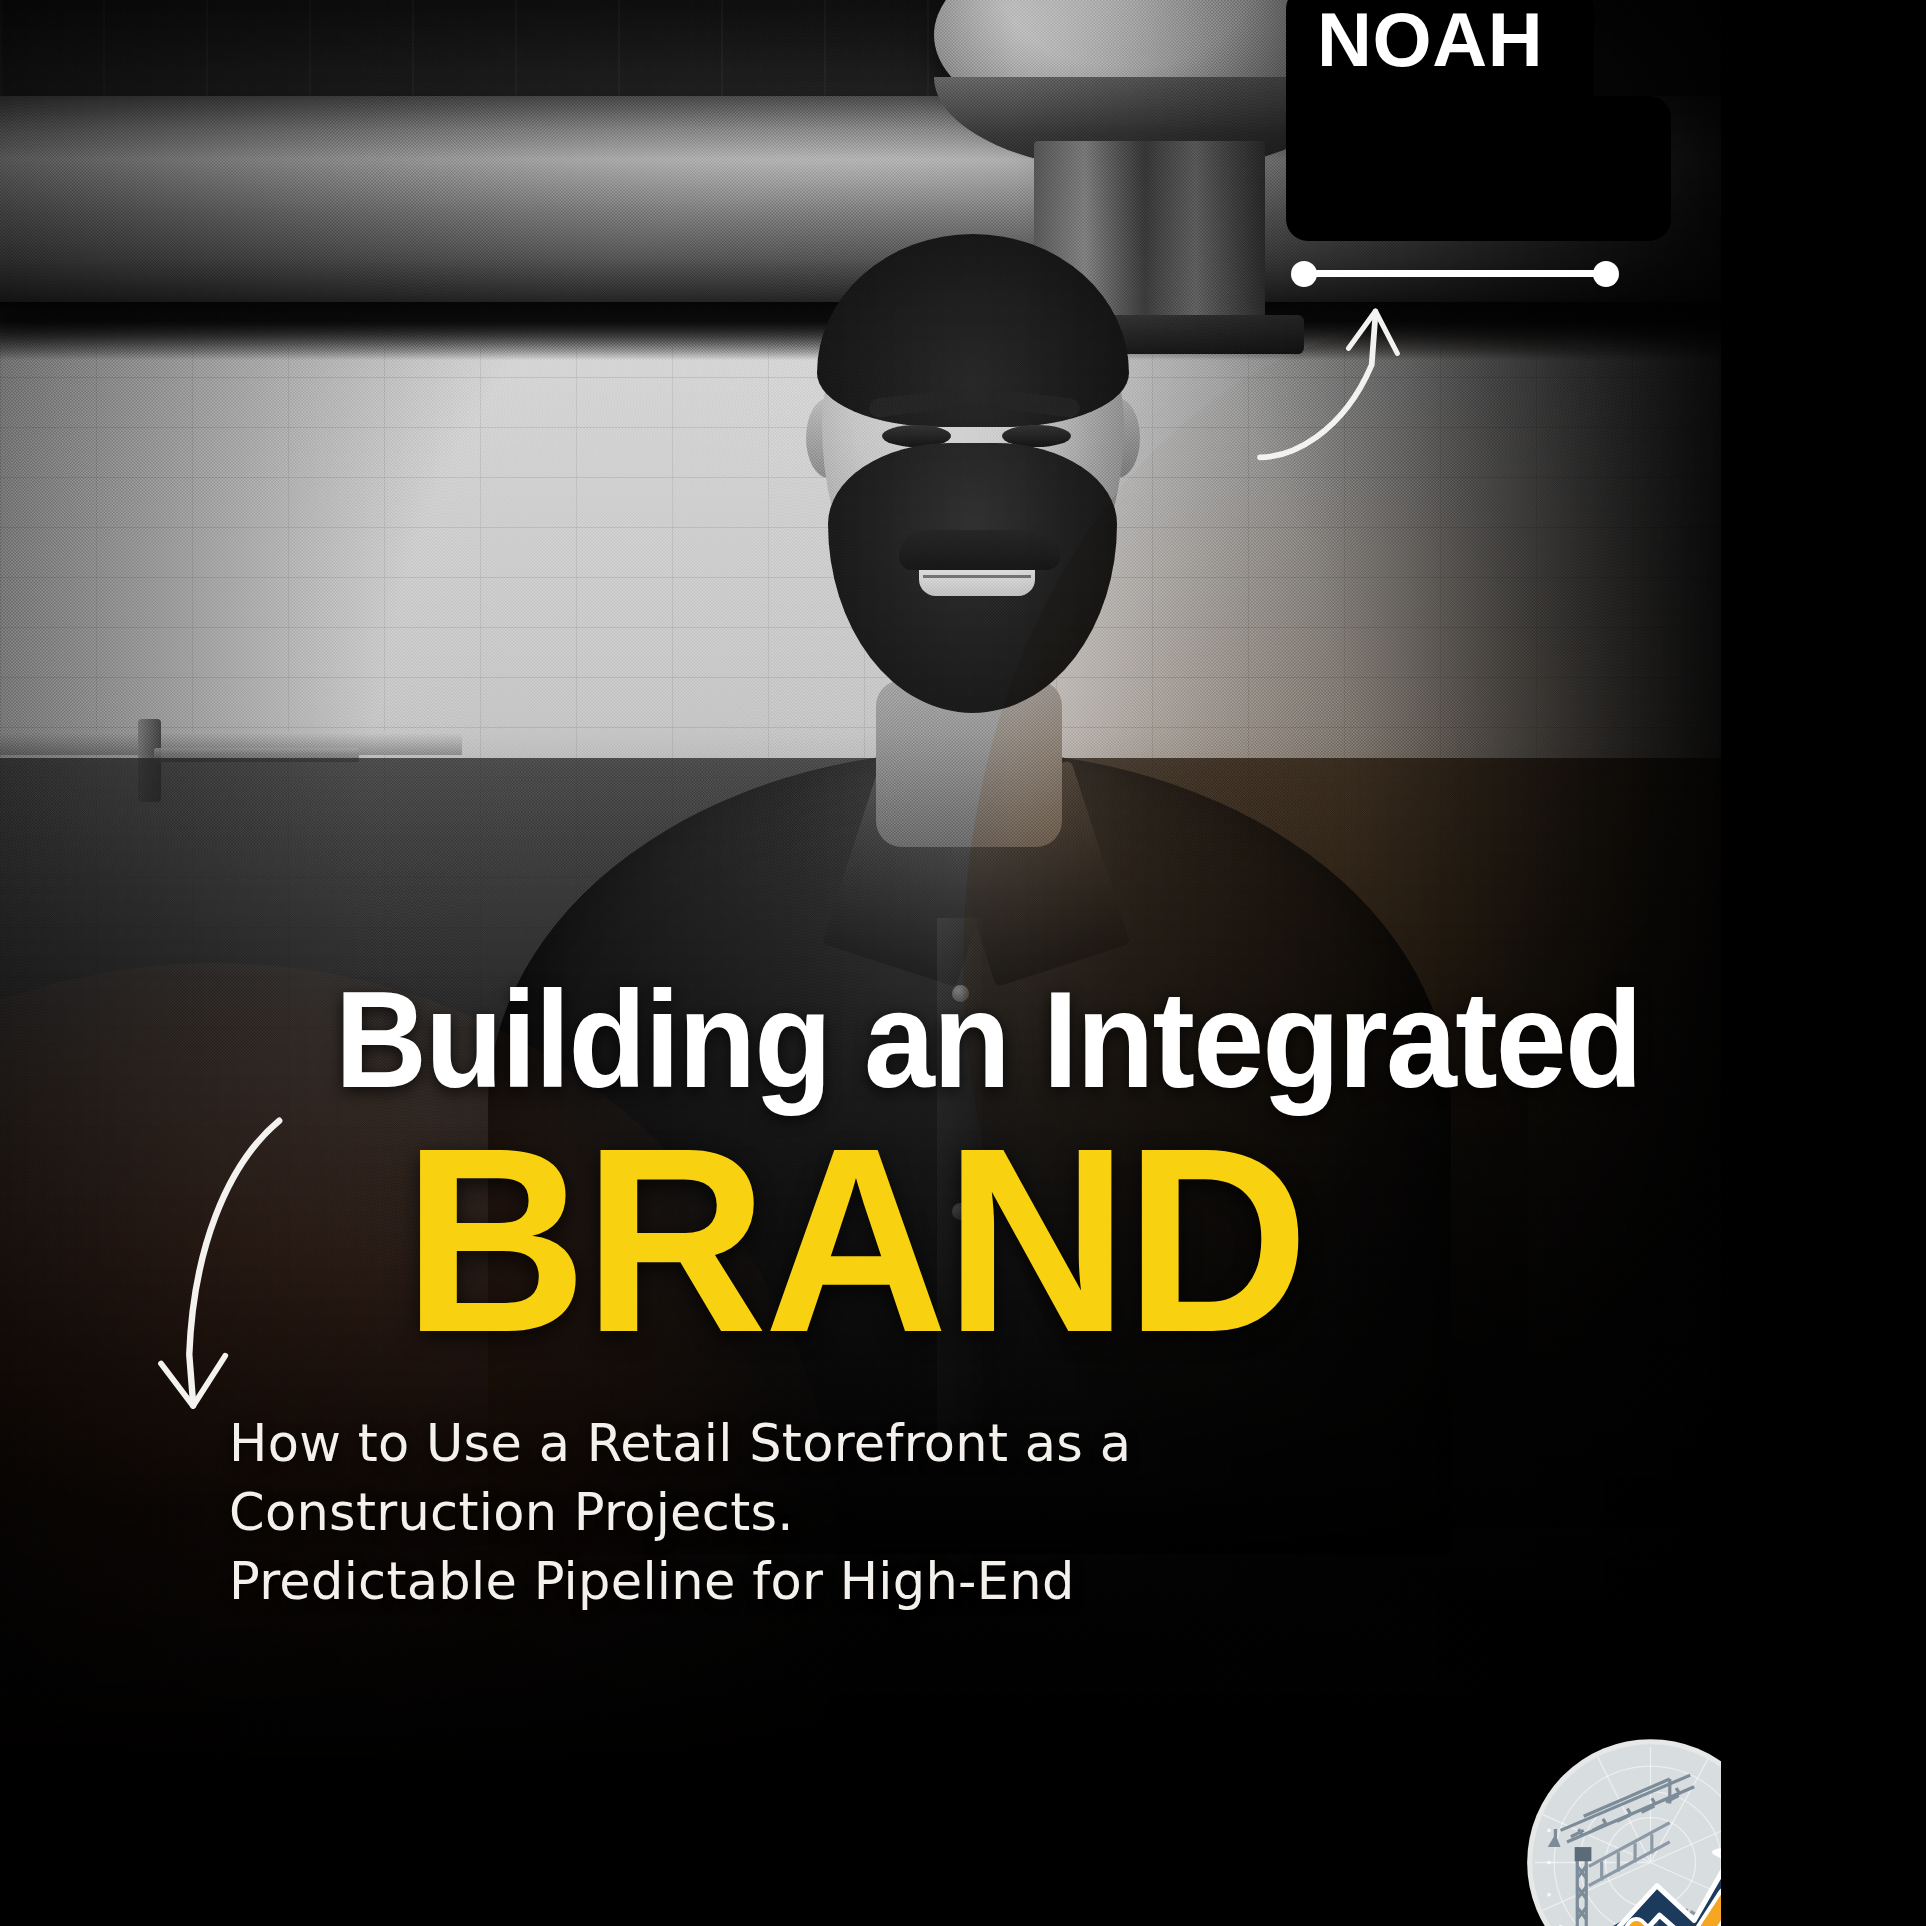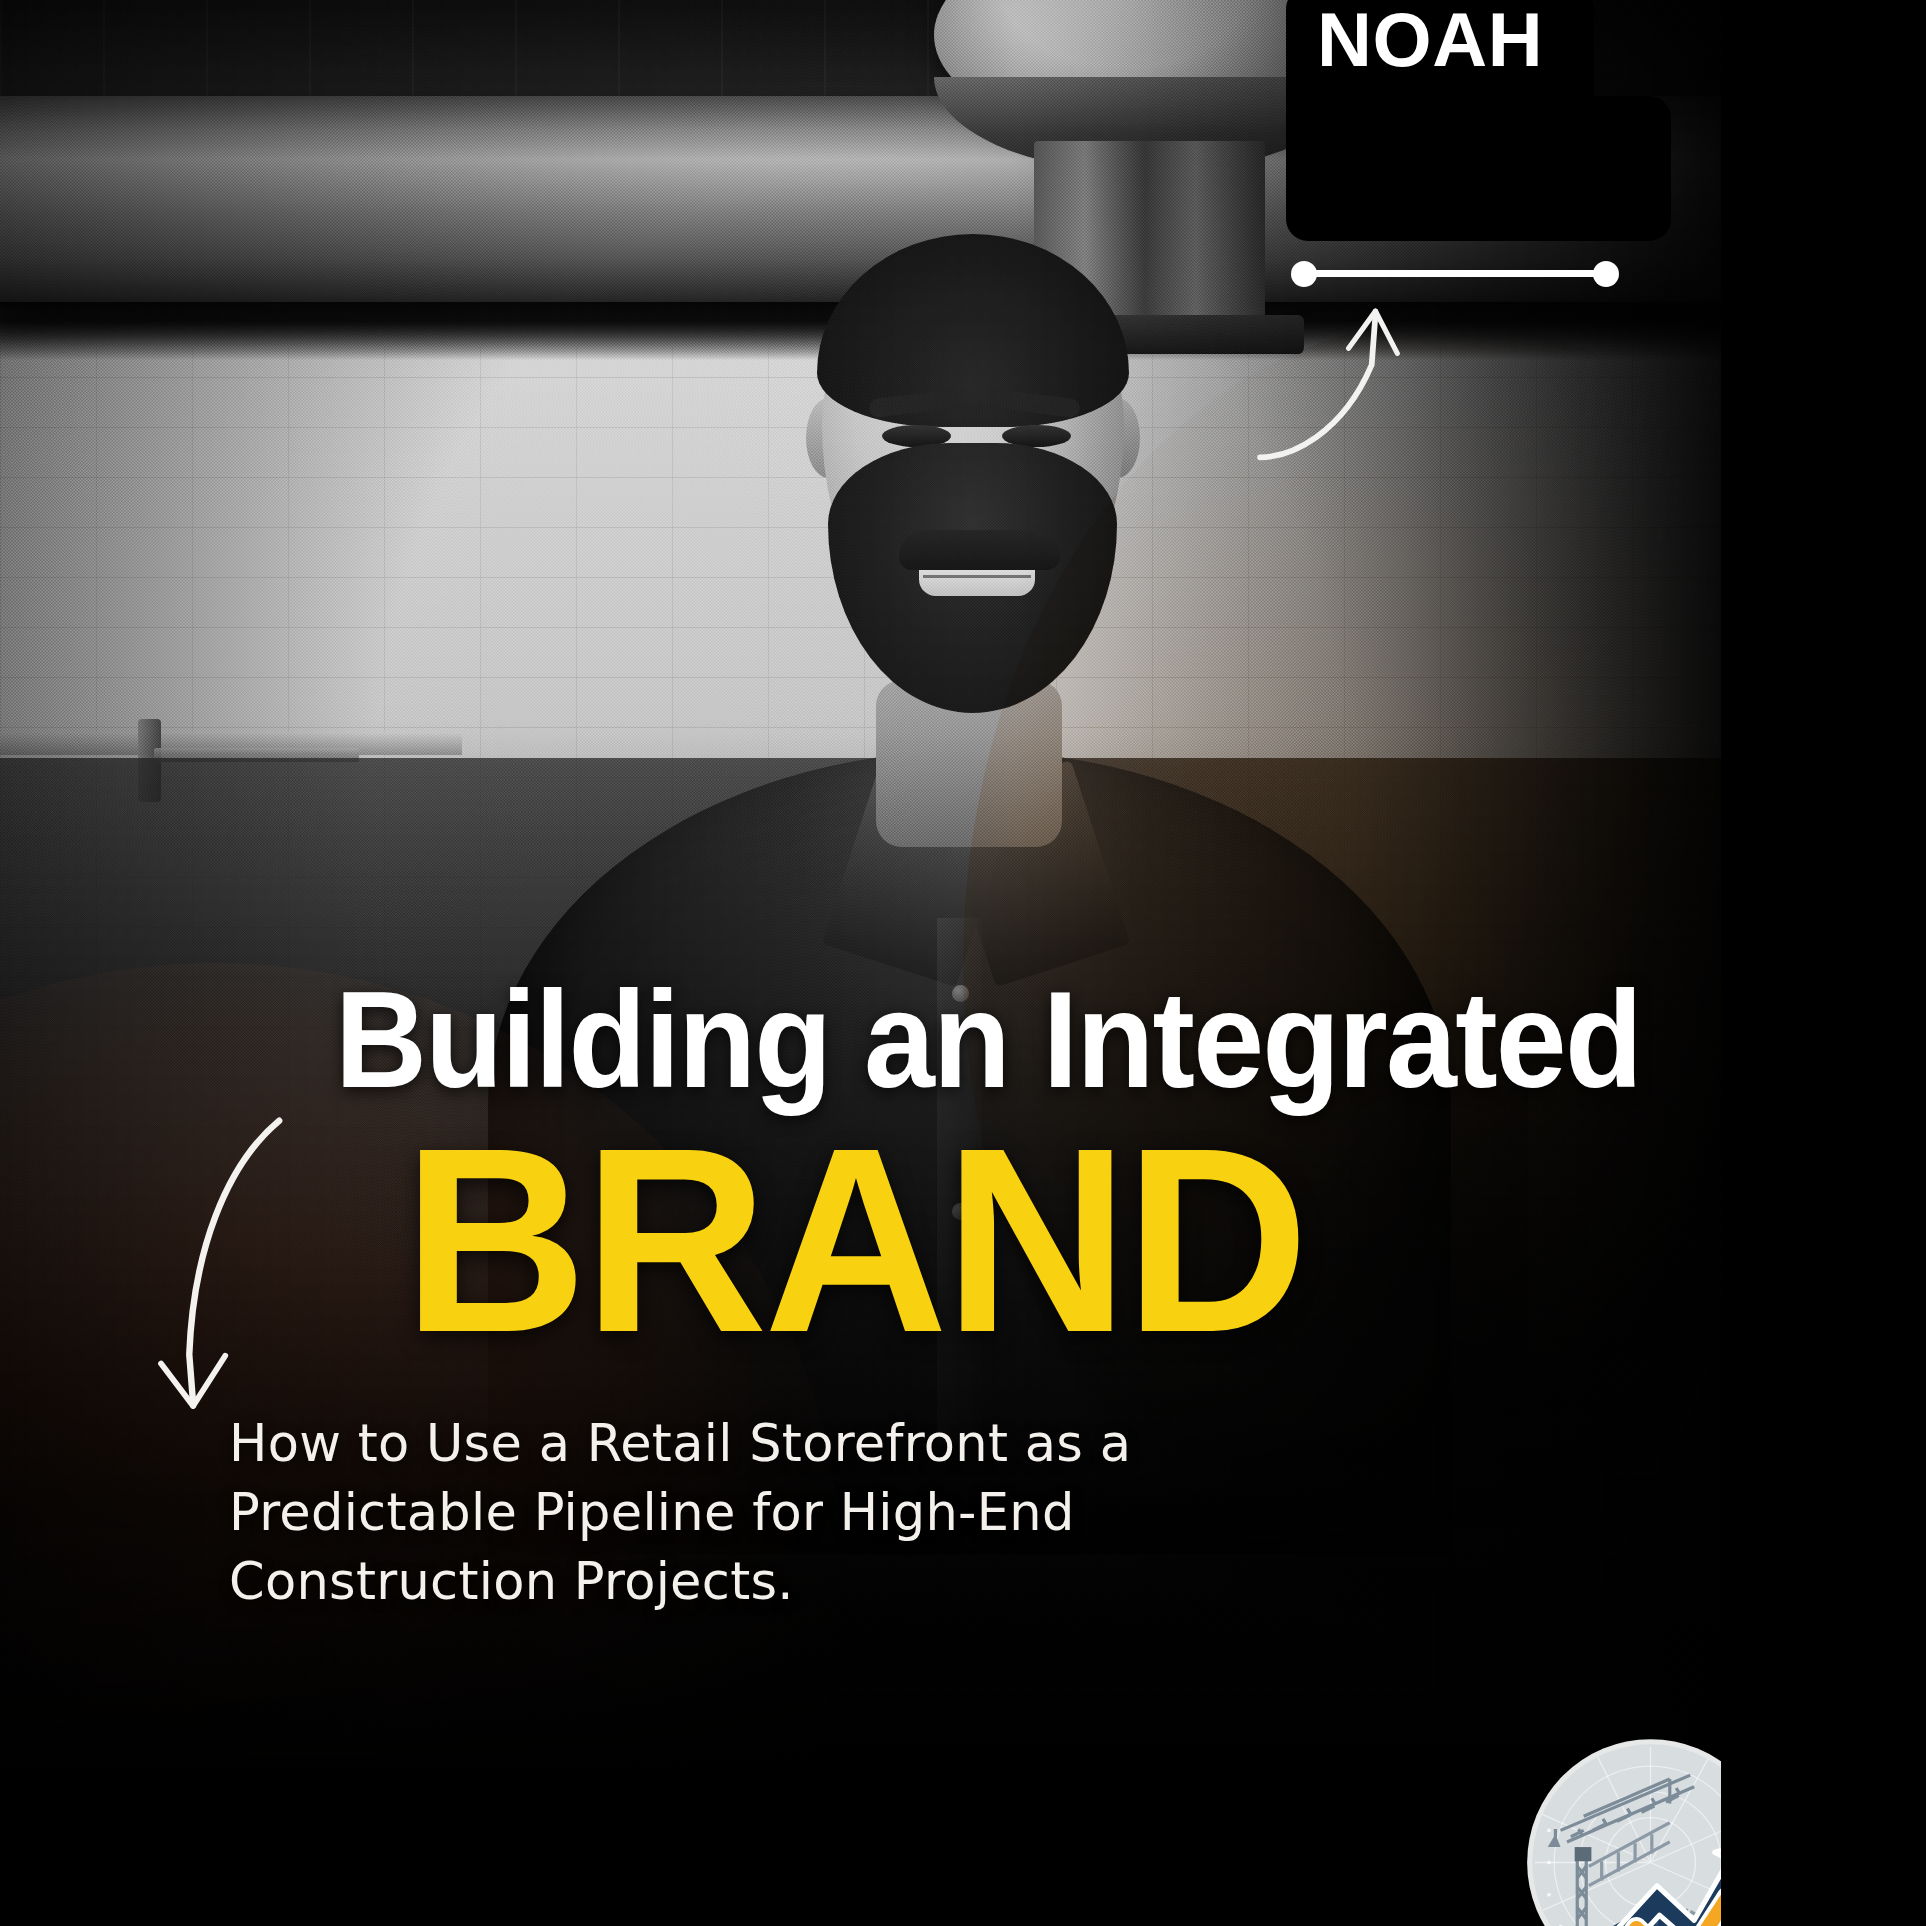--- a/index.html
+++ b/index.html
@@ -356,22 +356,22 @@
       <path d="M70 470 L 120 392" stroke="#F4F2EE" stroke-width="9" stroke-linecap="round"></path>
     </svg>
   </div>
 
   <div class="headline">Building an Integrated</div>
 
   <div class="brand" style="color:#F8D210">BRAND</div>
 
   <div class="subtitle">
     <span>How to Use a Retail Storefront as a</span>
+    <span>Construction Projects.</span>
     <span>Predictable Pipeline for High-End</span>
-    <span>Construction Projects.</span>
   </div>
 
   <div class="logo">
     <svg width="257" height="257" viewBox="0 0 400 400">
       <defs>
         <clipPath id="circClip">
             <circle cx="200" cy="200" r="184"></circle>
           </clipPath>
       </defs>
 

